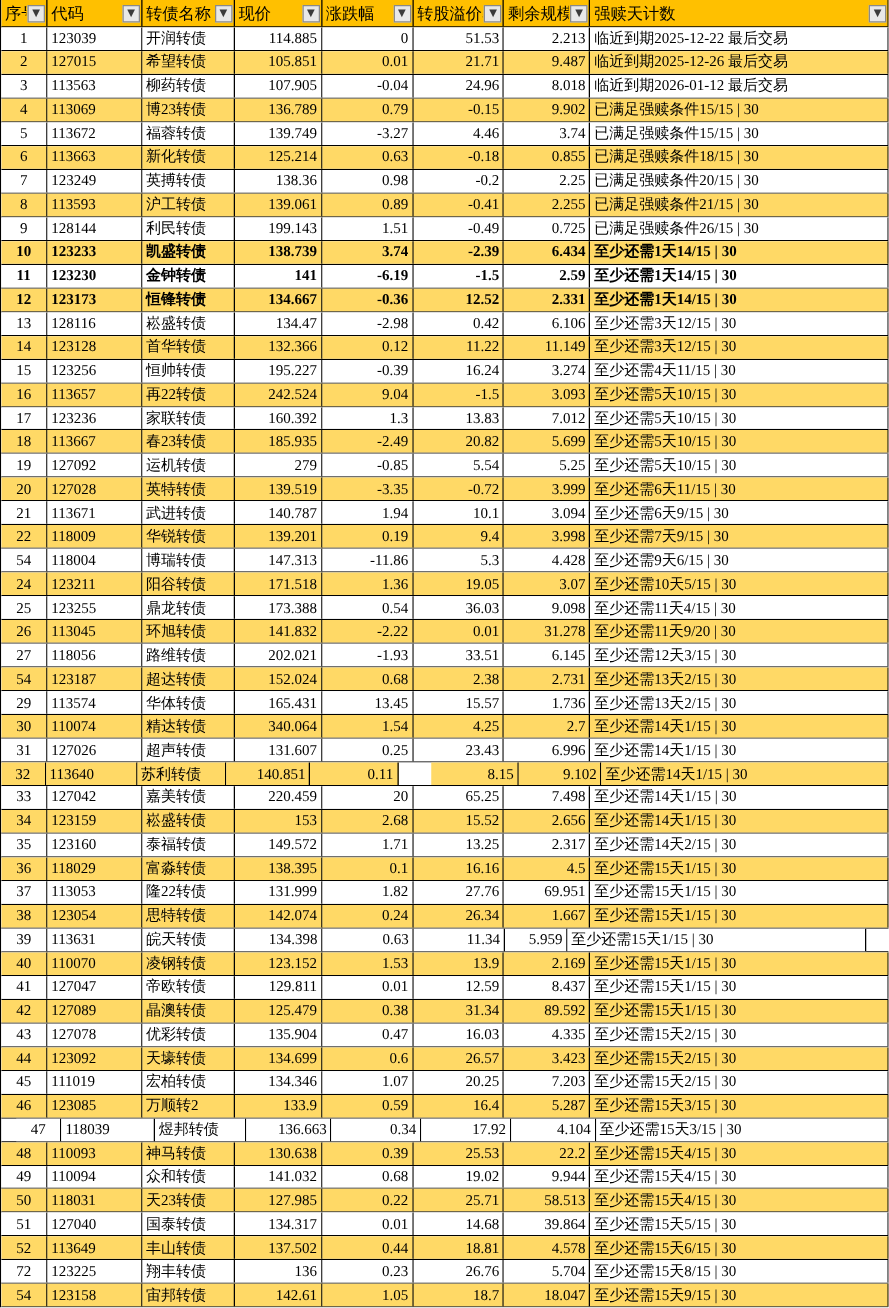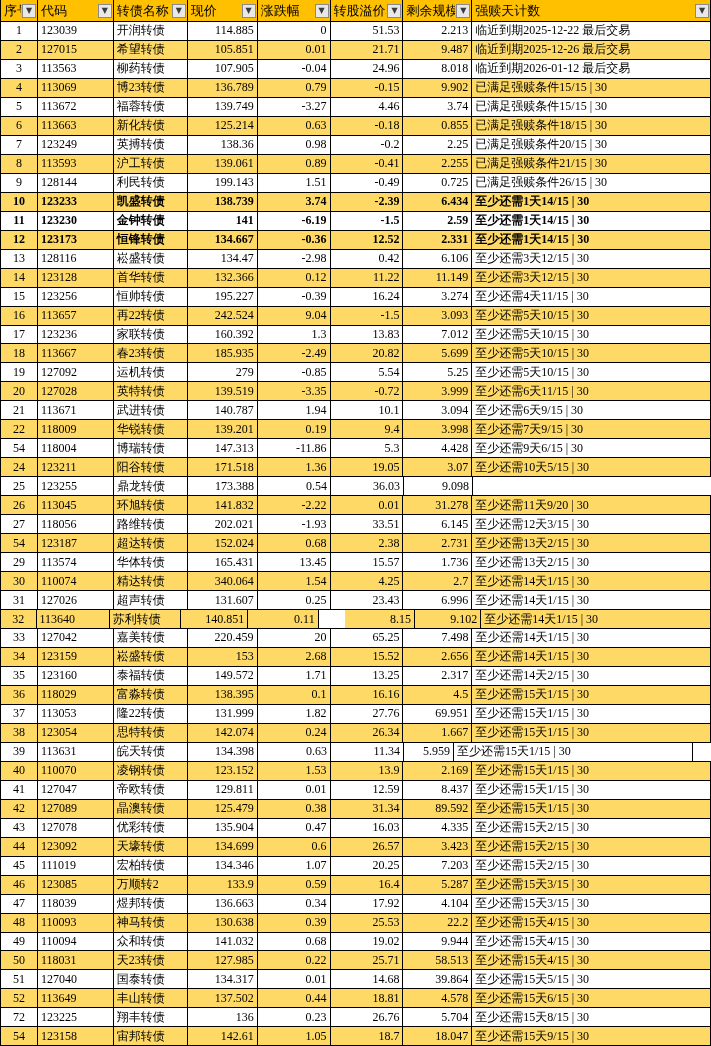--- a/index.html
+++ b/index.html
@@ -323,20 +323,21 @@
         <div class="cell al-left" style="width: 239px;">至少还需10天5/15 | 30</div>
       </div>
       <div class="trow">
         <div class="cell al-center" style="width: 37px;">25</div>
         <div class="cell al-left" style="width: 76px;">123255</div>
         <div class="cell al-left" style="width: 74px;">鼎龙转债</div>
         <div class="cell al-right" style="width: 70px;">173.388</div>
         <div class="cell al-right" style="width: 73px;">0.54</div>
         <div class="cell al-right" style="width: 73px;">36.03</div>
         <div class="cell al-right" style="width: 69px;">9.098</div>
+        <div class="cell al-left" style="width: 239px;">至少还需11天4/15 | 30</div>
       </div>
       <div class="trow alt">
         <div class="cell al-center" style="width: 37px;">26</div>
         <div class="cell al-left" style="width: 76px;">113045</div>
         <div class="cell al-left" style="width: 74px;">环旭转债</div>
         <div class="cell al-right" style="width: 70px;">141.832</div>
         <div class="cell al-right" style="width: 73px;">-2.22</div>
         <div class="cell al-right" style="width: 73px;">0.01</div>
         <div class="cell al-right" style="width: 69px;">31.278</div>
         <div class="cell al-left" style="width: 239px;">至少还需11天9/20 | 30</div>
@@ -535,21 +536,21 @@
         <div class="cell al-center" style="width: 37px;">46</div>
         <div class="cell al-left" style="width: 76px;">123085</div>
         <div class="cell al-left" style="width: 74px;">万顺转2</div>
         <div class="cell al-right" style="width: 70px;">133.9</div>
         <div class="cell al-right" style="width: 73px;">0.59</div>
         <div class="cell al-right" style="width: 73px;">16.4</div>
         <div class="cell al-right" style="width: 69px;">5.287</div>
         <div class="cell al-left" style="width: 239px;">至少还需15天3/15 | 30</div>
       </div>
       <div class="trow">
-        <div class="cell al-center" style="width: 37px;">47</div>
+        <div class="cell al-center" style="width: 37px; margin-left: 12px;">47</div>
         <div class="cell al-left" style="width: 76px;">118039</div>
         <div class="cell al-left" style="width: 74px;">煜邦转债</div>
         <div class="cell al-right" style="width: 70px;">136.663</div>
         <div class="cell al-right" style="width: 73px;">0.34</div>
         <div class="cell al-right" style="width: 73px;">17.92</div>
         <div class="cell al-right" style="width: 69px;">4.104</div>
         <div class="cell al-left" style="width: 239px;">至少还需15天3/15 | 30</div>
       </div>
       <div class="trow alt">
         <div class="cell al-center" style="width: 37px;">48</div>

